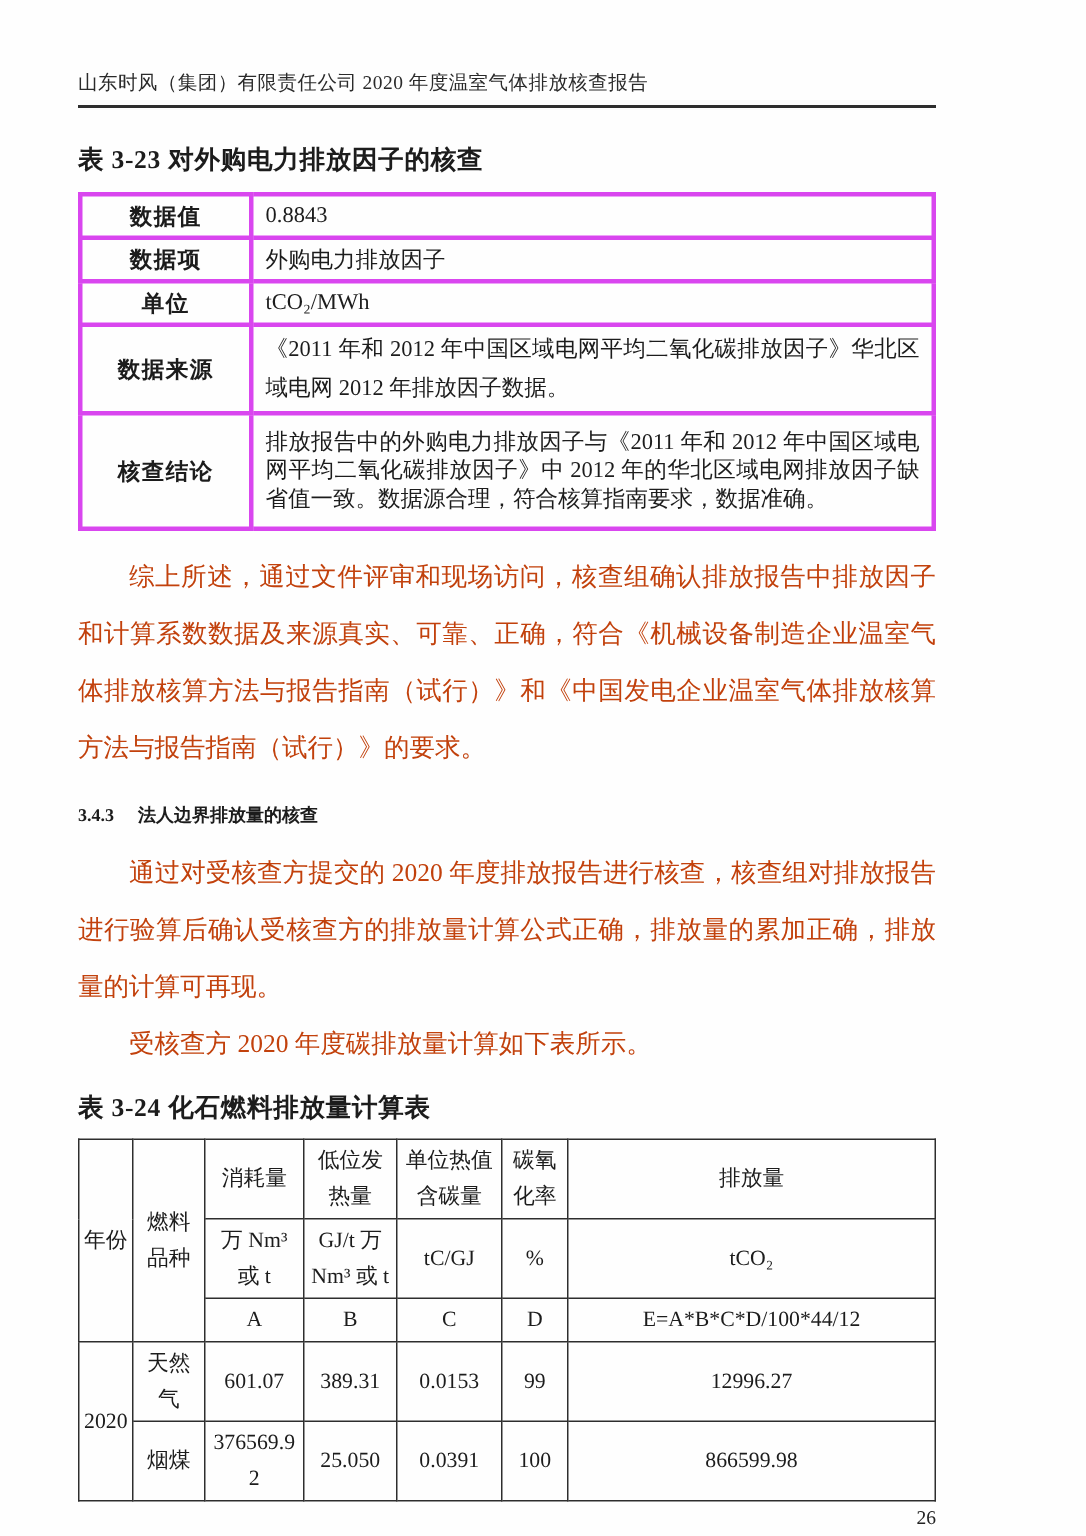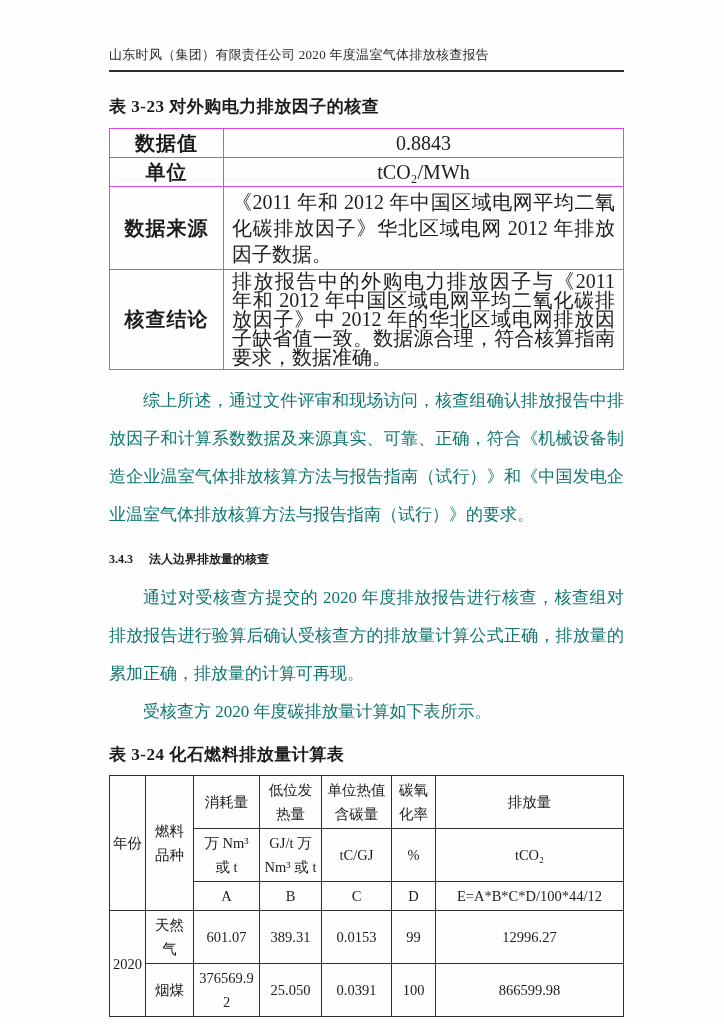--- a/index.html
+++ b/index.html
@@ -6,65 +6,65 @@
   html, body { background: #ffffff; }
   body {
     width: 724px; height: 1024px;
     font-family: "Liberation Serif", "DejaVu Serif", serif;
     color: #1c1c1c;
     overflow: hidden;
   }
   .page {
     width: 724px; height: 1024px;
     background: #fefefe;
-    padding: 46px 100px 0 109px;
+    padding: 46px 100px 0 52px;
   }
   .doc-header {
     font-size: 13px;
     letter-spacing: 0.3px;
     color: #2a2a2a;
     padding-bottom: 6px;
     border-bottom: 2px solid #2e2e2e;
   }
   .tbl-title {
     text-align: left;
     font-weight: bold;
     font-size: 17px;
     margin-top: 23px;
     letter-spacing: 0.5px;
   }
   table { width: 100%; border-collapse: collapse; table-layout: fixed; }
 
   
   .t323 { margin-top: 10px; }
   .t323 th, .t323 td {
-    border: 1px solid #d946ef;
-    font-size: 20px;
+    border: 3px solid #d946ef;
+    font-size: 15px;
     vertical-align: middle;
   }
   .t323 th {
     width: 114px;
     font-weight: bold;
     text-align: center;
     letter-spacing: 1px;
   }
-  .t323 td { padding: 2px 8px; text-align: center; }
+  .t323 td { padding: 2px 8px; text-align: left; }
   .t323 tr.r-short { height: 29px; }
   .t323 tr.r-source { height: 55px; }
   .t323 tr.r-source td { line-height: 26px; text-align: justify; }
   .t323 tr.r-concl { height: 77px; }
   .t323 tr.r-concl td { line-height: 19px; text-align: justify; }
 
   
   .para {
     font-size: 17px;
     line-height: 38px;
     text-align: justify;
     text-indent: 2em;
-    color: #0f766e;
+    color: #c2410c;
   }
   .p-summary { margin-top: 12px; }
   .section-h {
     margin-top: 9px;
     font-size: 12px;
     font-weight: bold;
     line-height: 32px;
   }
   .section-h .sec-num { margin-right: 16px; }
   .p-emission { margin-top: 4px; }
@@ -105,20 +105,24 @@
     <span>山东时风（集团）有限责任公司 2020 年度温室气体排放核查报告</span>
   </div>
 
   <div class="tbl-title">表 3-23 对外购电力排放因子的核查</div>
 
   <table class="t323">
     <tbody>
       <tr class="r-short">
         <th>数据值</th>
         <td>0.8843</td>
+      </tr>
+      <tr class="r-short">
+        <th>数据项</th>
+        <td>外购电力排放因子</td>
       </tr>
       <tr class="r-short">
         <th>单位</th>
         <td>tCO₂/MWh</td>
       </tr>
       <tr class="r-source">
         <th>数据来源</th>
         <td>《2011 年和 2012 年中国区域电网平均二氧化碳排放因子》华北区域电网 2012 年排放因子数据。</td>
       </tr>
       <tr class="r-concl">

